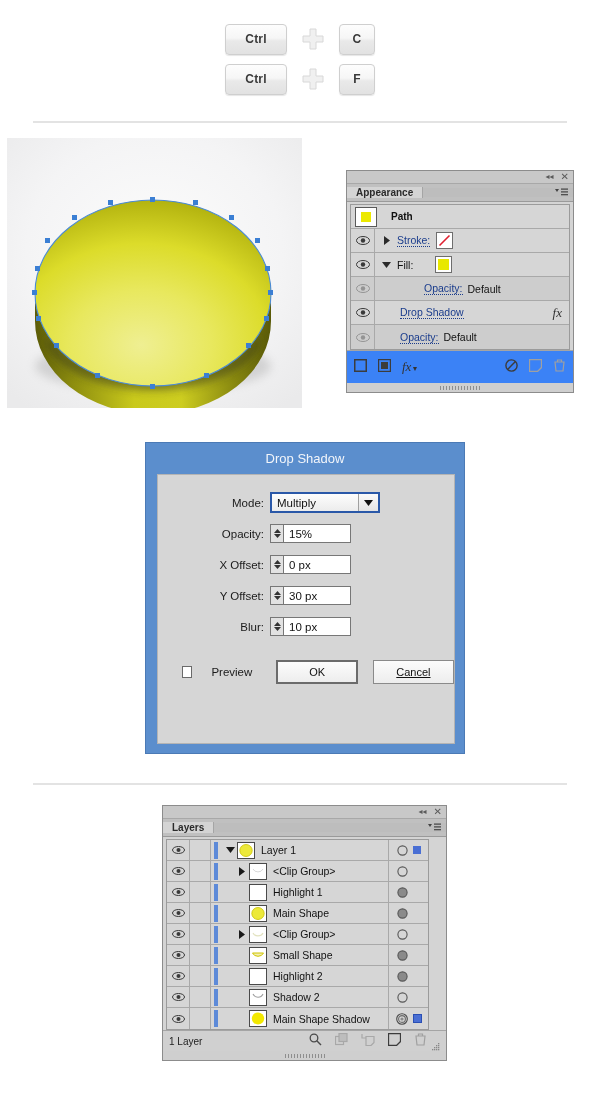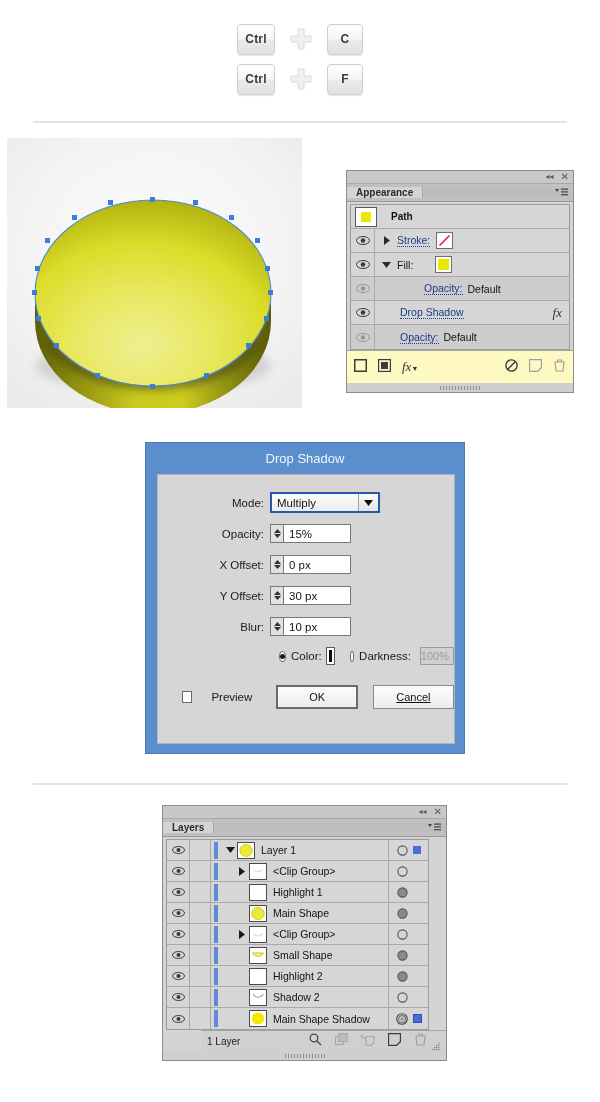--- a/index.html
+++ b/index.html
@@ -20,21 +20,21 @@
   .keycap {
     height:31px;
     background:linear-gradient(to bottom,#fdfdfd 0%,#f6f6f6 45%,#e9e9e9 55%,#e2e2e2 100%);
     border:1px solid #cfcfcf;
     border-radius:4px;
     box-shadow:0 1px 1px rgba(0,0,0,0.10);
     display:flex; align-items:center; justify-content:center;
     font-size:12px; font-weight:bold; color:#3a3a3a;
     letter-spacing:0.2px;
   }
-  .keycap.wide { width:38px; }
+  .keycap.wide { width:62px; }
   .keycap.narrow { width:36px; }
   .plus-icon { width:52px; display:flex; align-items:center; justify-content:center; }
   .plus-icon svg { display:block; }
 
   
   .divider { position:absolute; left:33px; width:534px; height:2px; background:#e3e3e3; }
   .divider.d1 { top:121px; }
   .divider.d2 { top:783px; }
 
   
@@ -76,21 +76,21 @@
   .ap-label.plain { color:#111; border:none; }
   .ap-path-name { font-size:10px; font-weight:bold; color:#111; }
   .ap-swatch { width:17px; height:17px; border:1px solid #6e6e6e; background:#fff;
      display:flex; align-items:center; justify-content:center; margin-left:6px; }
   .ap-swatch i { display:block; width:11px; height:11px; }
   .ap-thumb { width:22px; height:20px; border:1px solid #5a5a5a; background:#fff;
      margin-left:4px; display:flex; align-items:center; justify-content:center; }
   .ap-opacity-val { font-size:10.5px; color:#111; margin-left:5px; }
   .ap-fx { margin-left:auto; margin-right:7px; font-style:italic; font-family:"Liberation Serif", serif;
      font-size:13px; color:#333; }
-  .ap-footer { height:22px; background:#fef9c3; border-top:1px solid #a5a5a5;
+  .ap-footer { height:22px; background:#3b82f6; border-top:1px solid #a5a5a5;
      display:flex; align-items:center; padding:16px 7px; gap:11px; }
   .ap-footer .spacer { flex:1; }
   .panel-grip { height:9px; background:#cfcfcf; display:flex; align-items:center; justify-content:center; }
   .grip-dots { width:40px; height:4px;
      background:repeating-linear-gradient(to right,#8e8e8e 0 1px,transparent 1px 3px); }
 
   
   #drop-shadow-dialog { position:absolute; left:145px; top:442px; width:320px; height:312px;
      background:#5b8ecd; border:1px solid #4b7ab5; }
   .dlg-title { height:30px; display:flex; align-items:center; justify-content:center;
@@ -145,21 +145,21 @@
   .ly-c-bar i { display:block; width:4px; height:17px; background:#5d8ad8; }
   .ly-c-main { flex:1; display:flex; align-items:center; padding-left:2px; overflow:hidden; }
   .ly-c-target { width:40px; border-left:1px solid #a9a9a9; display:flex; align-items:center;
      justify-content:center; gap:5px; }
   .ly-arrow { width:14px; display:flex; align-items:center; justify-content:center; }
   .ly-indent { display:block; }
   .ly-thumb { width:18px; height:17px; border:1px solid #4a4a4a; background:#fff;
      display:flex; align-items:center; justify-content:center; flex:0 0 auto; }
   .ly-name { font-size:10.5px; color:#111; margin-left:6px; white-space:nowrap; }
   .ly-footer { height:21px; background:#d0d0d0; border-top:1px solid #a5a5a5;
-     display:flex; align-items:center; padding:0 6px;margin-left:38px; }
+     display:flex; align-items:center; padding:0 6px; }
   .ly-count { font-size:10px; color:#222; }
   .ly-footer .spacer { flex:1; }
   .ly-ficons { display:flex; align-items:center; gap:13px; margin-right:4px; }
   .ly-corner { width:9px; height:9px; }
 </style>
 </head>
 <body>
 
 <div class="keys-block">
   <div class="key-row r1">
@@ -453,30 +453,20 @@
         <svg width="7" height="4" viewBox="0 0 7 4">
             <path d="M3.5 0 L7 4 L0 4 z" fill="#333"></path>
           </svg>
         <svg width="7" height="4" viewBox="0 0 7 4">
             <path d="M0 0 L7 0 L3.5 4 z" fill="#333"></path>
           </svg>
       </span>
       <span class="txtbox w85">10 px</span>
     </div>
 
-    <div class="radio-row">
-      <span class="radio">
-          <i></i>
-        </span>
-      <span class="radio-label">Color:</span>
-      <span class="color-chip"></span>
-      <span class="radio" style="margin-left:11px;"></span>
-      <span class="radio-label">Darkness:</span>
-      <span class="disabled-box" style="margin-left:4px;">100%</span>
-    </div>
 
     <div class="btn-row">
       <span class="chk"></span>
       <span class="chk-label">Preview</span>
       <span class="dlg-btn primary">OK</span>
       <span class="dlg-btn secondary">Cancel</span>
     </div>
 
   </div>
 </div>

